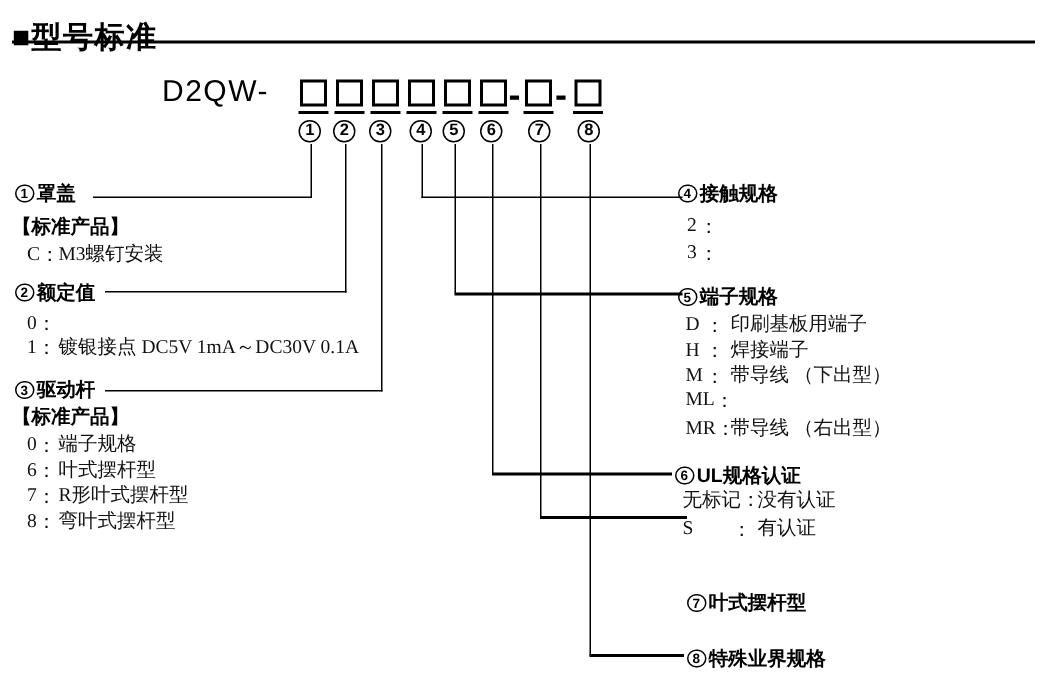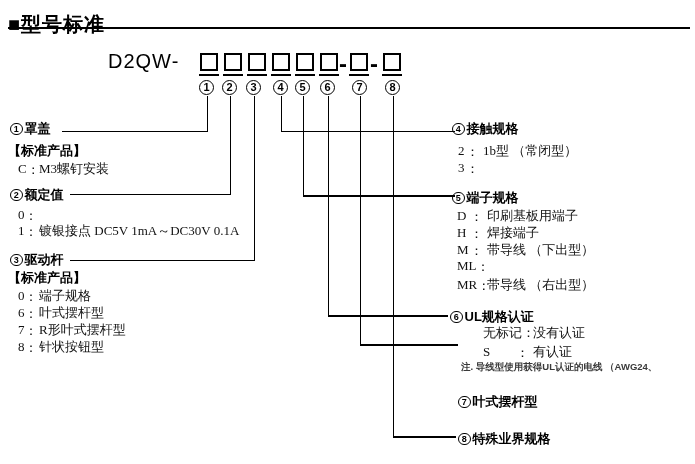--- a/index.html
+++ b/index.html
@@ -29,21 +29,21 @@
         border:1.3px solid #000;border-radius:50%;font-size:9px;font-weight:bold;
         margin-right:2px;flex:0 0 auto;}
   .subhead{position:absolute;font-size:13px;font-weight:bold;color:#000;white-space:nowrap;}
   
   .row{position:absolute;display:flex;align-items:baseline;font-family:"Liberation Serif",serif;
        font-size:13px;color:#111;white-space:nowrap;}
   .cell{display:inline-flex;justify-content:space-between;flex:0 0 auto;}
   .w-s{width:17px;}   
   .w-m4{width:21px;}  
   .w-m5{width:26px;}  
-  .w-l{width:46px;margin-left:28px;}   
+  .w-l{width:46px;}   
   .lbl{margin-left:4px;}
   
   .note{position:absolute;font-size:9.5px;font-weight:bold;color:#3a3a3a;white-space:nowrap;}
 </style>
 </head>
 <body>
 
 <div class="page">
 
   <div class="hdr-title">■型号标准</div>
@@ -166,33 +166,32 @@
         <span>7</span>
         <span>：</span>
       </span>
     <span class="lbl">R形叶式摆杆型</span>
   </div>
   <div class="row" style="left:18px;top:338px">
     <span class="cell w-s">
         <span>8</span>
         <span>：</span>
       </span>
-    <span class="lbl">针状按钮型</span>
+    <span class="lbl">弯叶式摆杆型</span>
   </div>
 
   <div class="sec-title" style="left:452px;top:120px">
     <span class="cnum">4</span>
     <span>接触规格</span>
   </div>
   <div class="row" style="left:458px;top:142px">
     <span class="cell w-m4">
         <span>2</span>
         <span>：</span>
       </span>
-    <span class="lbl">1b型 （常闭型）</span>
   </div>
   <div class="row" style="left:458px;top:160px">
     <span class="cell w-m4">
         <span>3</span>
         <span>：</span>
       </span>
   </div>
 
   <div class="sec-title" style="left:452px;top:189px">
     <span class="cnum">5</span>
@@ -244,21 +243,20 @@
       </span>
     <span class="lbl">没有认证</span>
   </div>
   <div class="row" style="left:455px;top:343px">
     <span class="cell w-l">
         <span>S</span>
         <span>：</span>
       </span>
     <span class="lbl">有认证</span>
   </div>
-  <div class="note" style="left:461px;top:361px">注. 导线型使用获得UL认证的电线 （AWG24、</div>
 
   <div class="sec-title" style="left:458px;top:393px">
     <span class="cnum">7</span>
     <span>叶式摆杆型</span>
   </div>
 
   <div class="sec-title" style="left:458px;top:430px">
     <span class="cnum">8</span>
     <span>特殊业界规格</span>
   </div>

